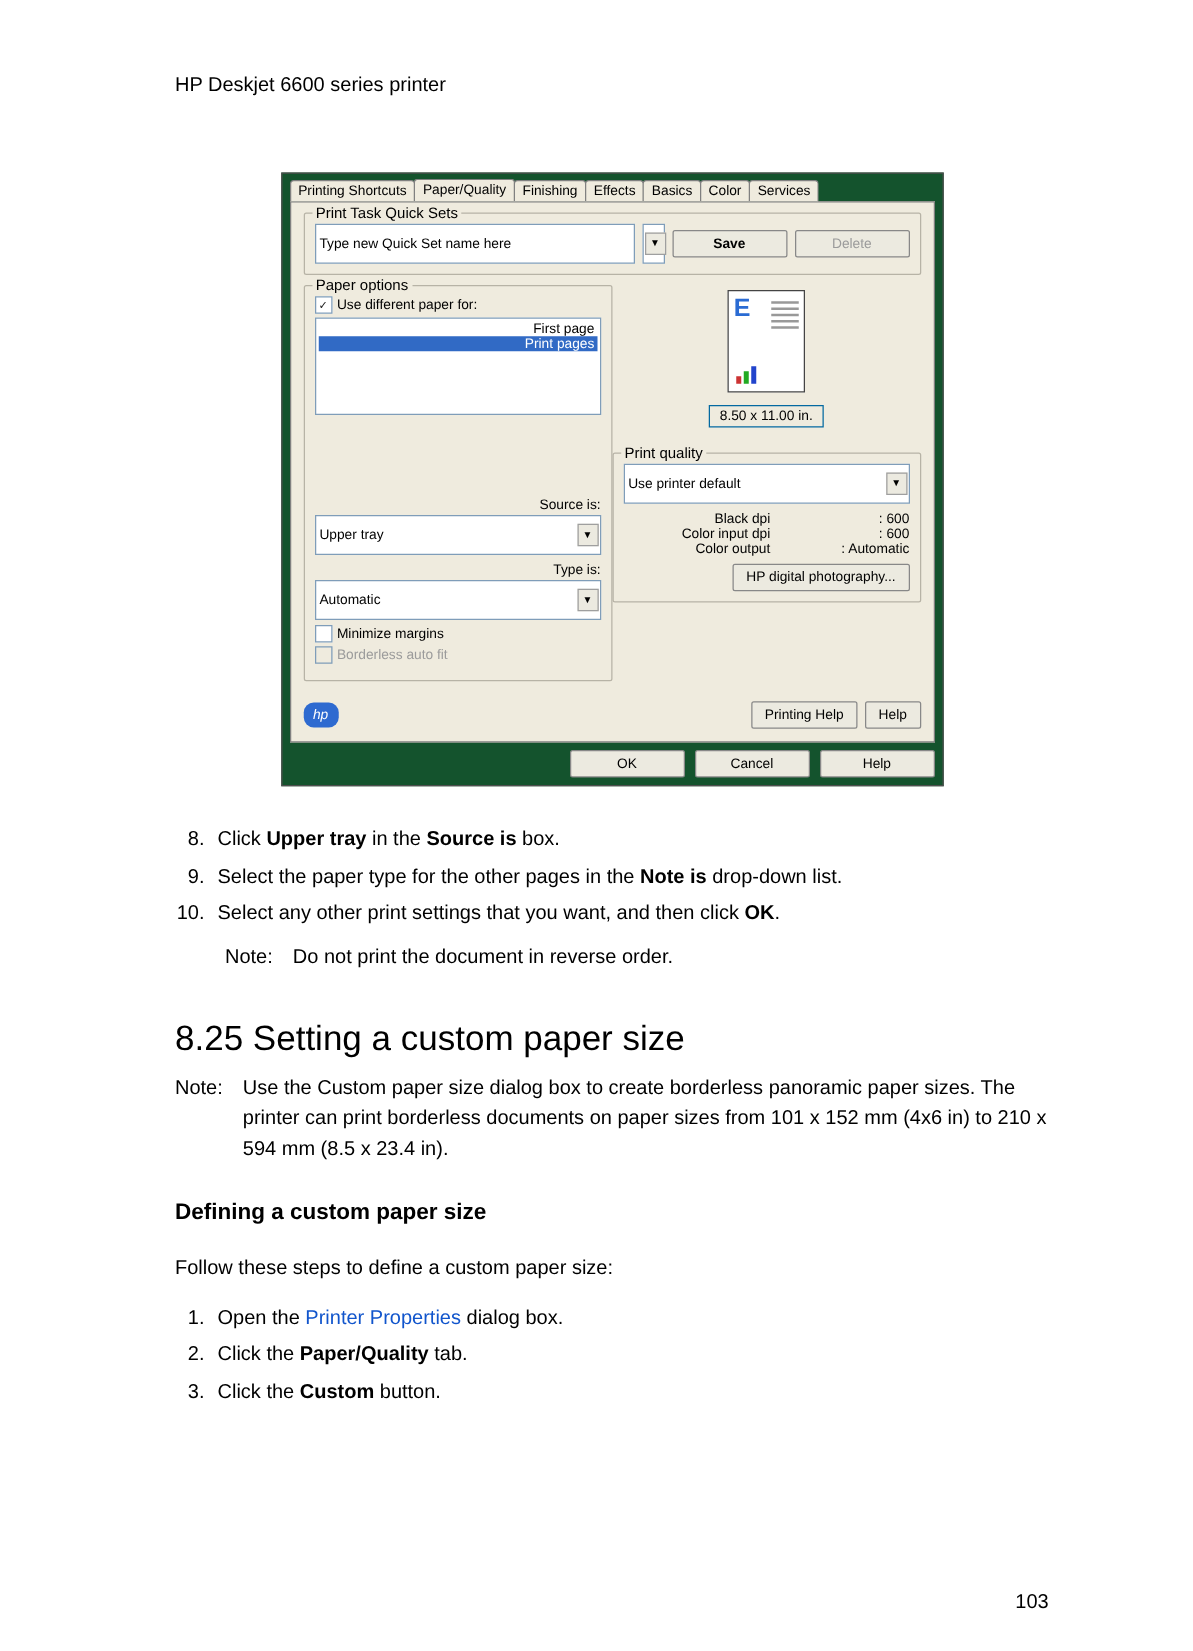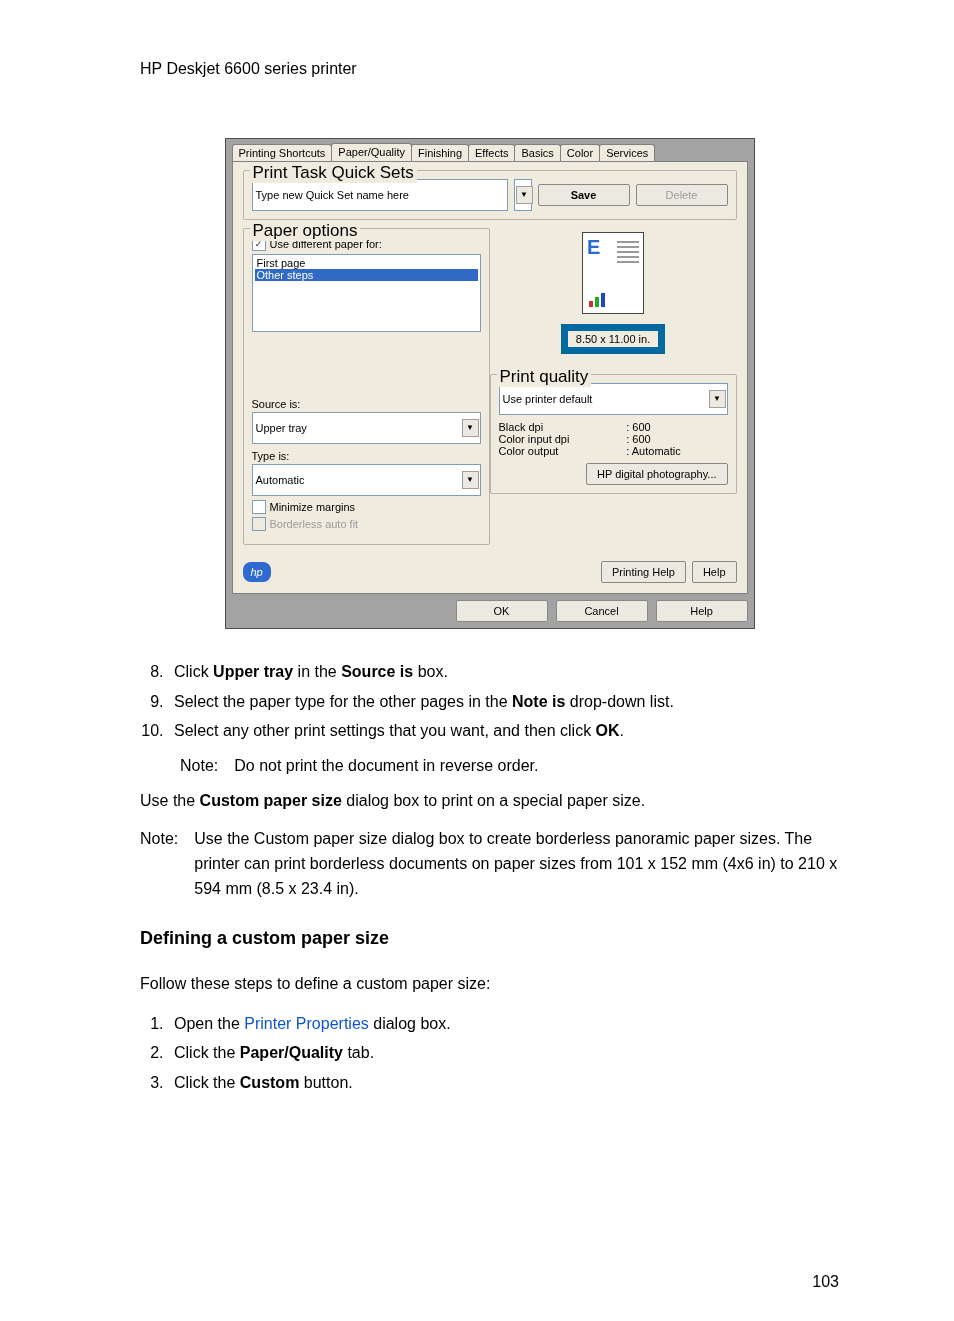--- a/index.html
+++ b/index.html
@@ -21,25 +21,26 @@
     margin-bottom: 60px;
   }
 
   
   .dialog-wrap {
     width: 530px;
     margin: 0 auto 30px auto;
   }
   .dialog {
     border: 1px solid #4e4e4e;
-    background: #a3a3a3;
+    background: #14532d;
     font-family: Tahoma, Arial, sans-serif;
     font-size: 11px;
     color: #000;
     padding-bottom: 6px;
+    text-align: right;
   }
   .tabs-row {
     display: flex;
     align-items: flex-end;
     padding: 4px 6px 0 6px;
     gap: 0;
   }
   .tab {
     border: 1px solid #808080;
     border-bottom: none;
@@ -69,21 +70,21 @@
     padding: 8px 8px 8px 8px;
     margin-bottom: 8px;
     position: relative;
   }
   .group-title {
     position: absolute;
     top: -8px;
     left: 6px;
     background: #efebde;
     padding: 0 3px;
-    font-size: 17px;
+    font-size: 12px;
   }
   .text-input, .combo {
     border: 1px solid #7f9db9;
     background: #fff;
     height: 32px;
     line-height: 18px;
     padding: 0 3px;
     font-size: 11px;
     display: inline-flex;
     align-items: center;
@@ -173,21 +174,21 @@
   }
   .paper-preview .bars {
     position: absolute;
     bottom: 6px; left: 6px;
     display: flex; align-items: flex-end; gap: 2px;
   }
   .paper-preview .bars span { width:4px; display:block; }
   .paper-preview .b1{height:6px;background:#c33;}
   .paper-preview .b2{height:10px;background:#2a2;}
   .paper-preview .b3{height:14px;background:#24c;}
-  .paper-size-readout { margin-top: 10px; border:7px solid #0369a1; padding:2px 8px; background:#efebde; }
+  .paper-size-readout { margin-top: 10px; border:1px solid #0369a1; padding:2px 8px; background:#efebde; }
 
   .label { margin: 6px 0 2px 0; }
 
   .hp-logo { width: 28px; height: 20px; border-radius: 8px; background:#2e6ad0; display:inline-flex; align-items:center; justify-content:center; color:#fff; font-style:italic; font-size:11px; }
 
   .dlg-bottom-row {
     display: flex;
     justify-content: space-between;
     align-items: center;
     margin: 4px 6px 0 6px;
@@ -272,21 +273,21 @@
             <div class="group" style="padding-bottom:10px;">
               <span class="group-title">Paper options</span>
 
               <div class="checkbox-line">
                 <span class="cb">✓</span>
                 <span>Use different paper for:</span>
               </div>
 
               <div class="listbox">
                 <div class="item">First page</div>
-                <div class="item selected">Other steps</div>
+                <div class="item selected">Print pages</div>
               </div>
 
               <div style="height:60px;"></div>
 
               <div class="label">Source is:</div>
               <div class="combo">
                 <span>Upper tray</span>
                 <span class="arrow">▼</span>
               </div>
 
@@ -377,24 +378,22 @@
     <li>
       <span>Select any other print settings that you want, and then click </span><b>OK</b><span>.</span>
     </li>
   </ol>
 
   <div class="note-block">
     <div class="note-label">Note:</div>
     <div>Do not print the document in reverse order.</div>
   </div>
 
-
-  <p class="para">
-    <span>Use the </span><b>Custom paper size</b><span> dialog box to print on a special paper size.</span>
-  </p>
+  <h2 class="section-h">8.25  Setting a custom paper size</h2>
+
 
   <div class="note-block" style="margin-left:0;">
     <div class="note-label">Note:</div>
     <div>Use the Custom paper size dialog box to create borderless panoramic paper sizes. The printer can print borderless documents on paper sizes from 101 x 152 mm (4x6 in) to 210 x 594 mm (8.5 x 23.4 in).</div>
   </div>
 
   <div class="sub-h">Defining a custom paper size</div>
 
   <p class="para">Follow these steps to define a custom paper size:</p>
 

